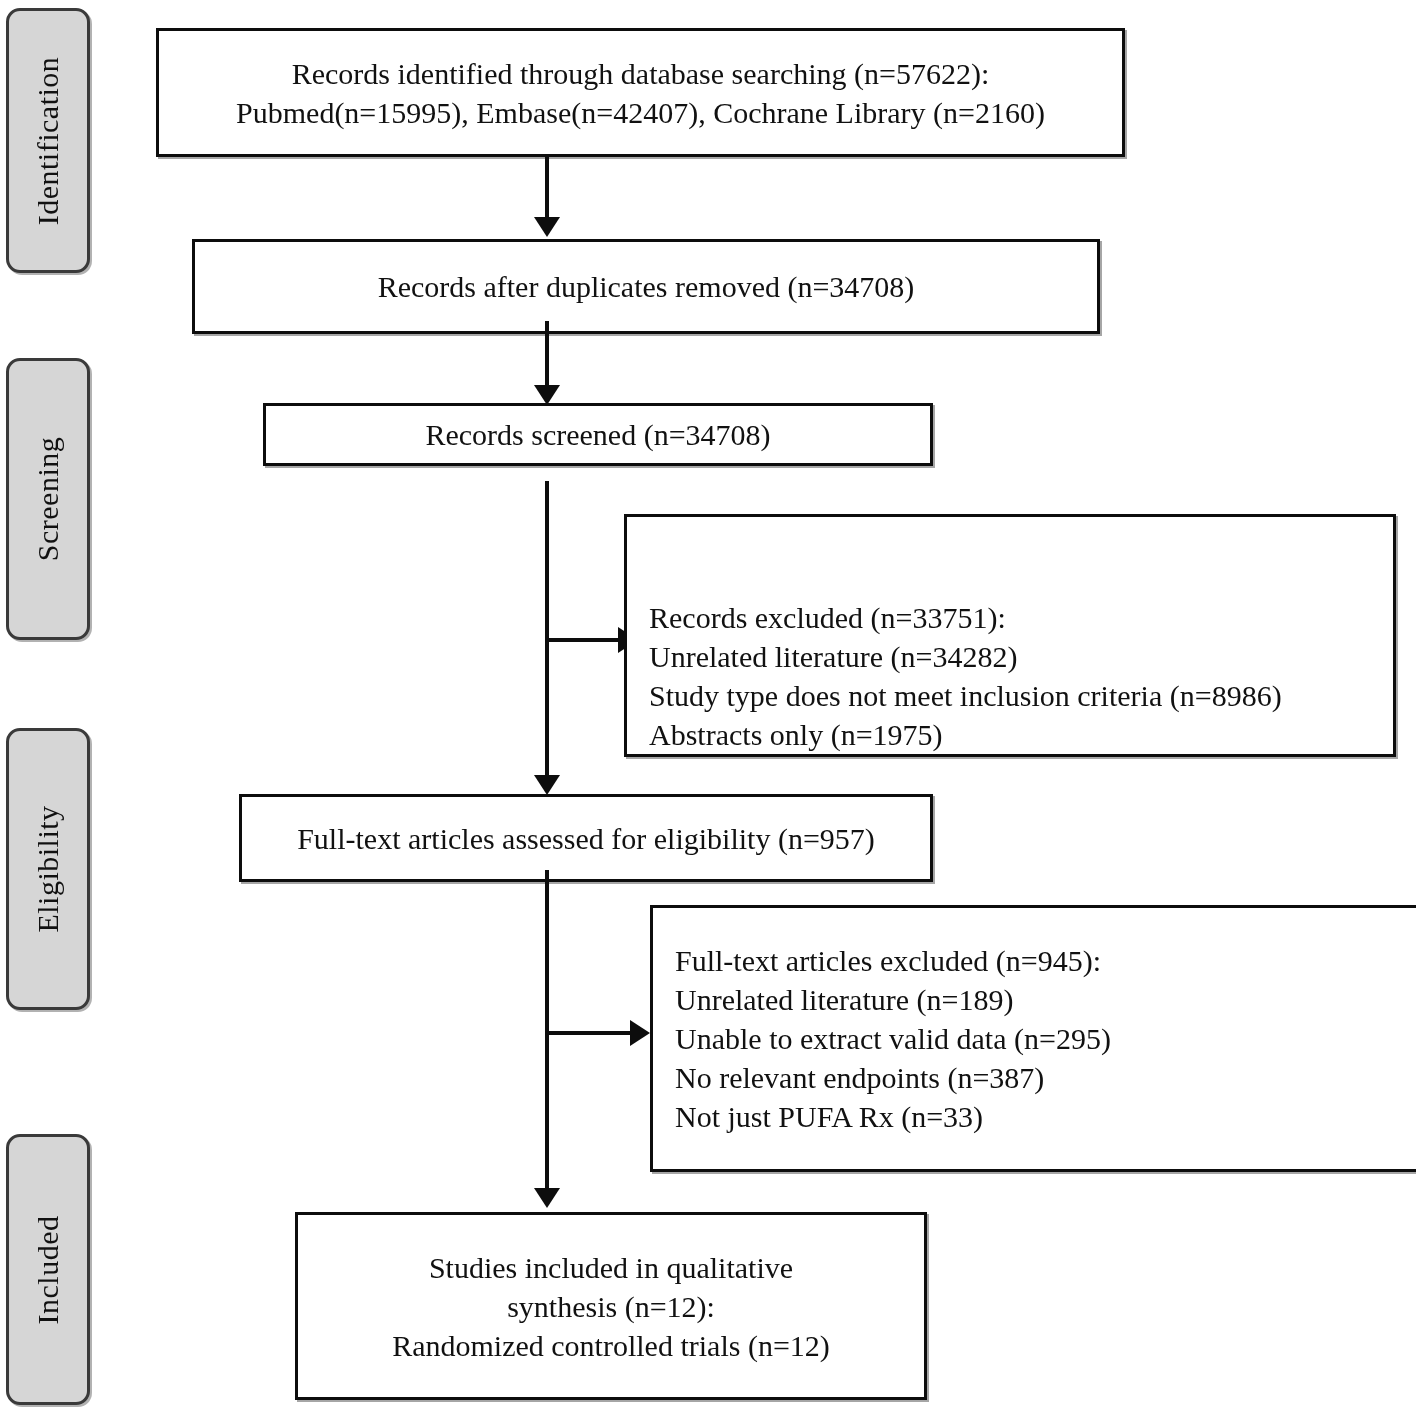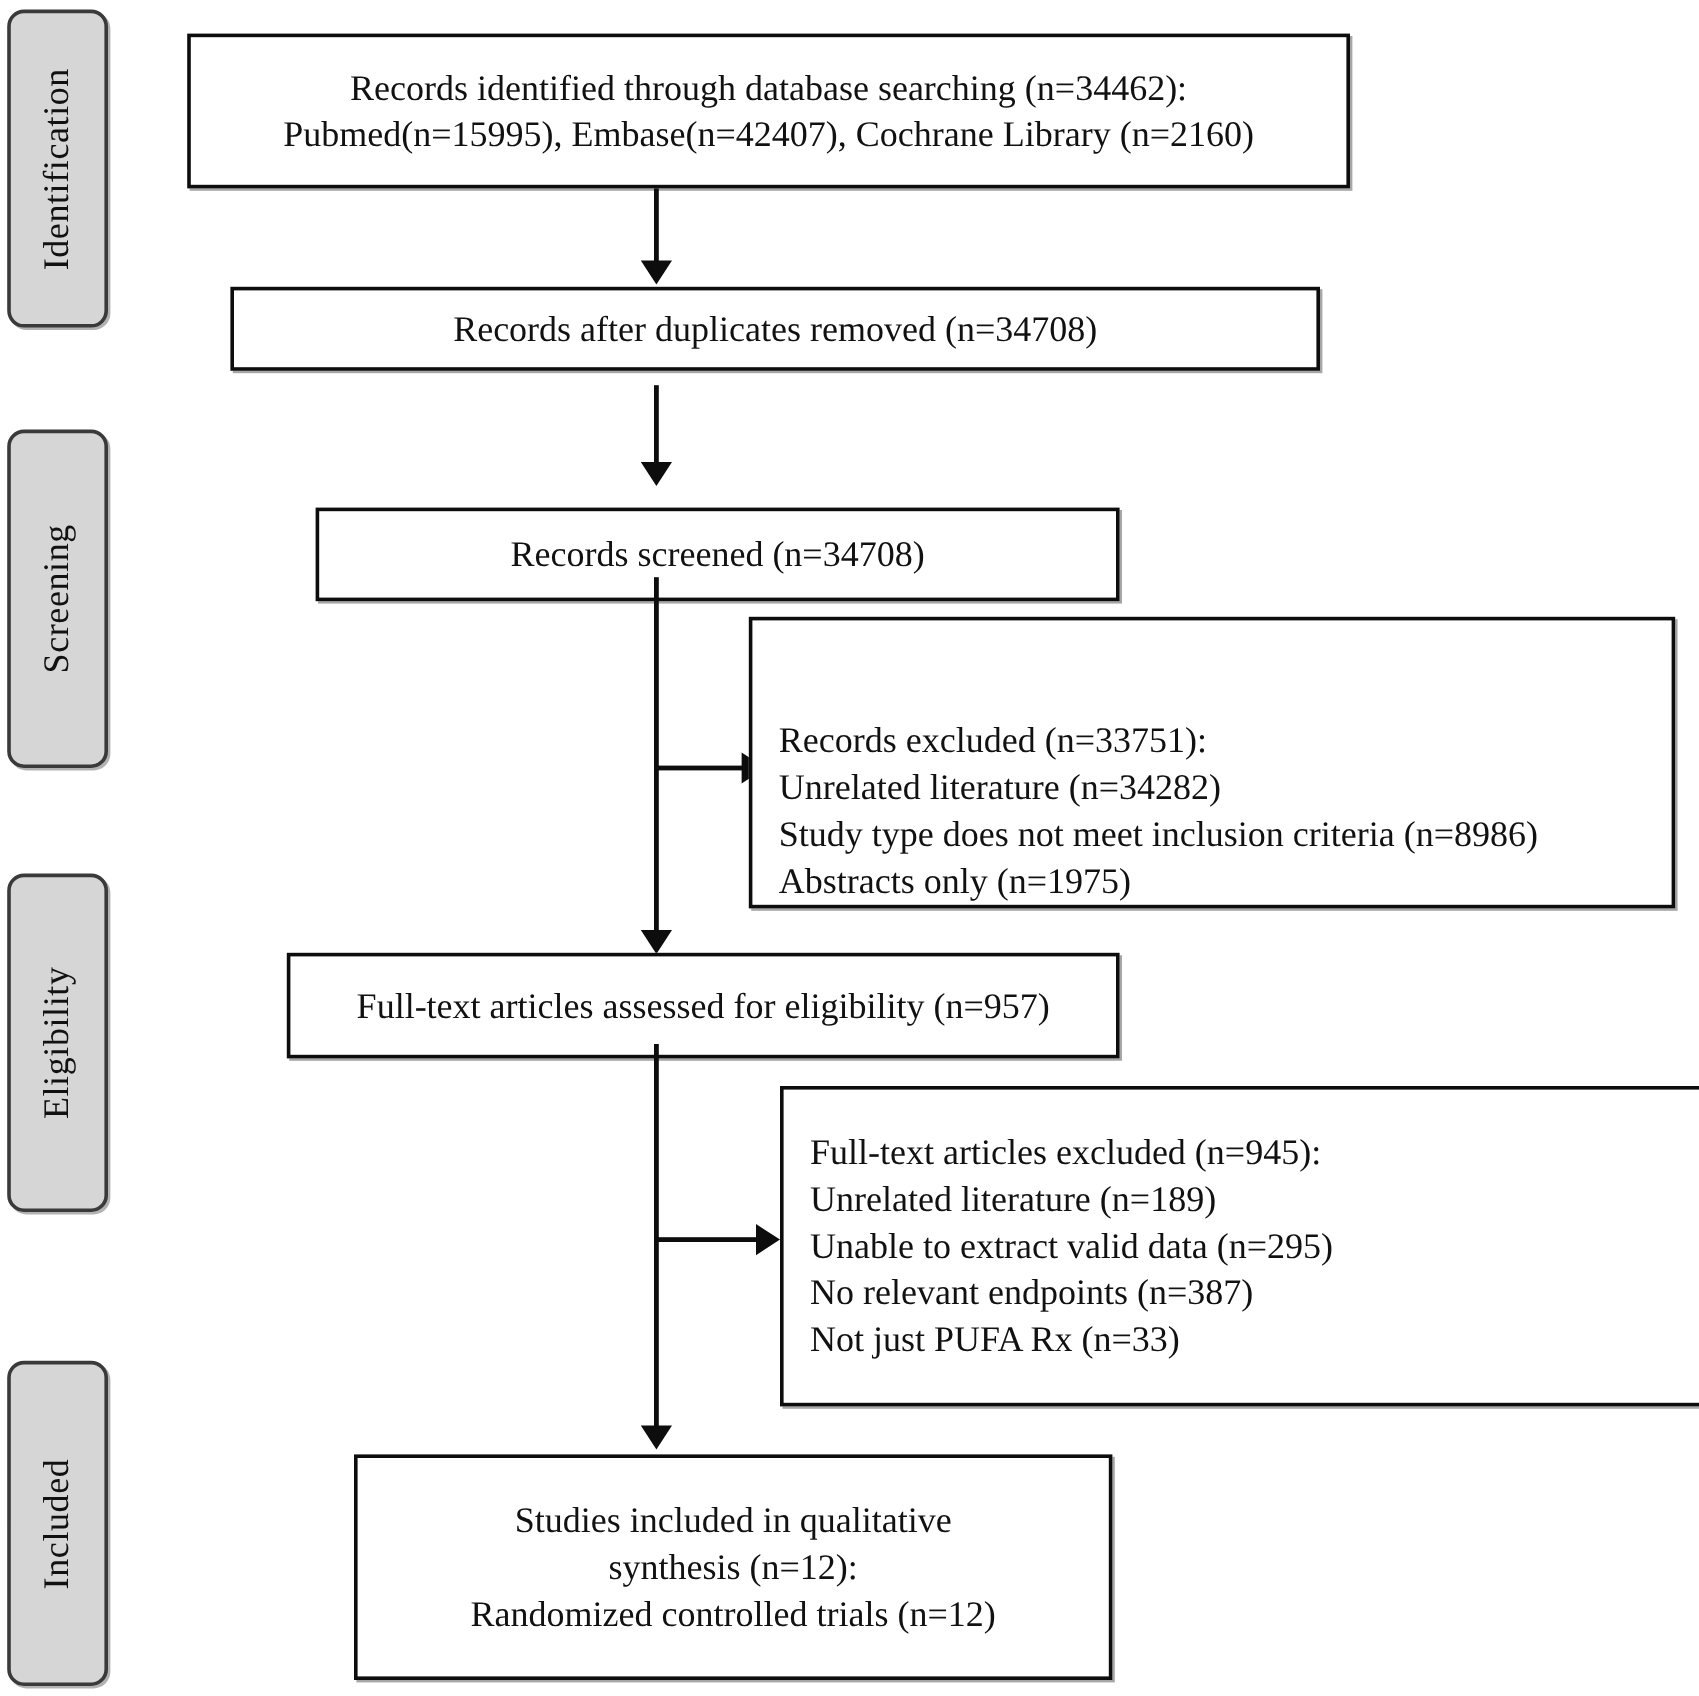--- a/index.html
+++ b/index.html
@@ -111,35 +111,35 @@
 
   <div class="stage-tab" style="top:728px; height:282px;">
     <span class="stage-label">Eligibility</span>
   </div>
 
   <div class="stage-tab" style="top:1134px; height:271px;">
     <span class="stage-label">Included</span>
   </div>
 
   <div class="flow-box center" style="left:156px; top:28px; width:969px; height:129px;">
-    <div class="line">Records identified through database searching (n=34462):</div>
+    <div class="line">Records identified through database searching (n=57622):</div>
     <div class="line">Pubmed(n=15995), Embase(n=42407), Cochrane Library (n=2160)</div>
   </div>
 
   <div class="v-line" style="left:545px; top:157px; width:4px; height:64px;"></div>
   <div class="arrow-down" style="left:534px; top:217px;"></div>
 
-  <div class="flow-box center" style="left:192px; top:239px; width:908px; height:70px;">
+  <div class="flow-box center" style="left:192px; top:239px; width:908px; height:95px;">
     <div class="line">Records after duplicates removed (n=34708)</div>
   </div>
 
   <div class="v-line" style="left:545px; top:321px; width:4px; height:68px;"></div>
   <div class="arrow-down" style="left:534px; top:385px;"></div>
 
-  <div class="flow-box center" style="left:263px; top:403px; width:670px; height:78px;margin-top:20px;">
+  <div class="flow-box center" style="left:263px; top:403px; width:670px; height:63px;">
     <div class="line">Records screened (n=34708)</div>
   </div>
 
   <div class="v-line" style="left:545px; top:481px; width:4px; height:300px;"></div>
   <div class="arrow-down" style="left:534px; top:775px;"></div>
 
   <div class="h-line" style="left:547px; top:638px; width:75px; height:4px;"></div>
   <div class="arrow-right" style="left:618px; top:627px;"></div>
 
   <div class="flow-box left-aligned" style="left:624px; top:514px; width:772px; height:243px;justify-content:flex-end;">

